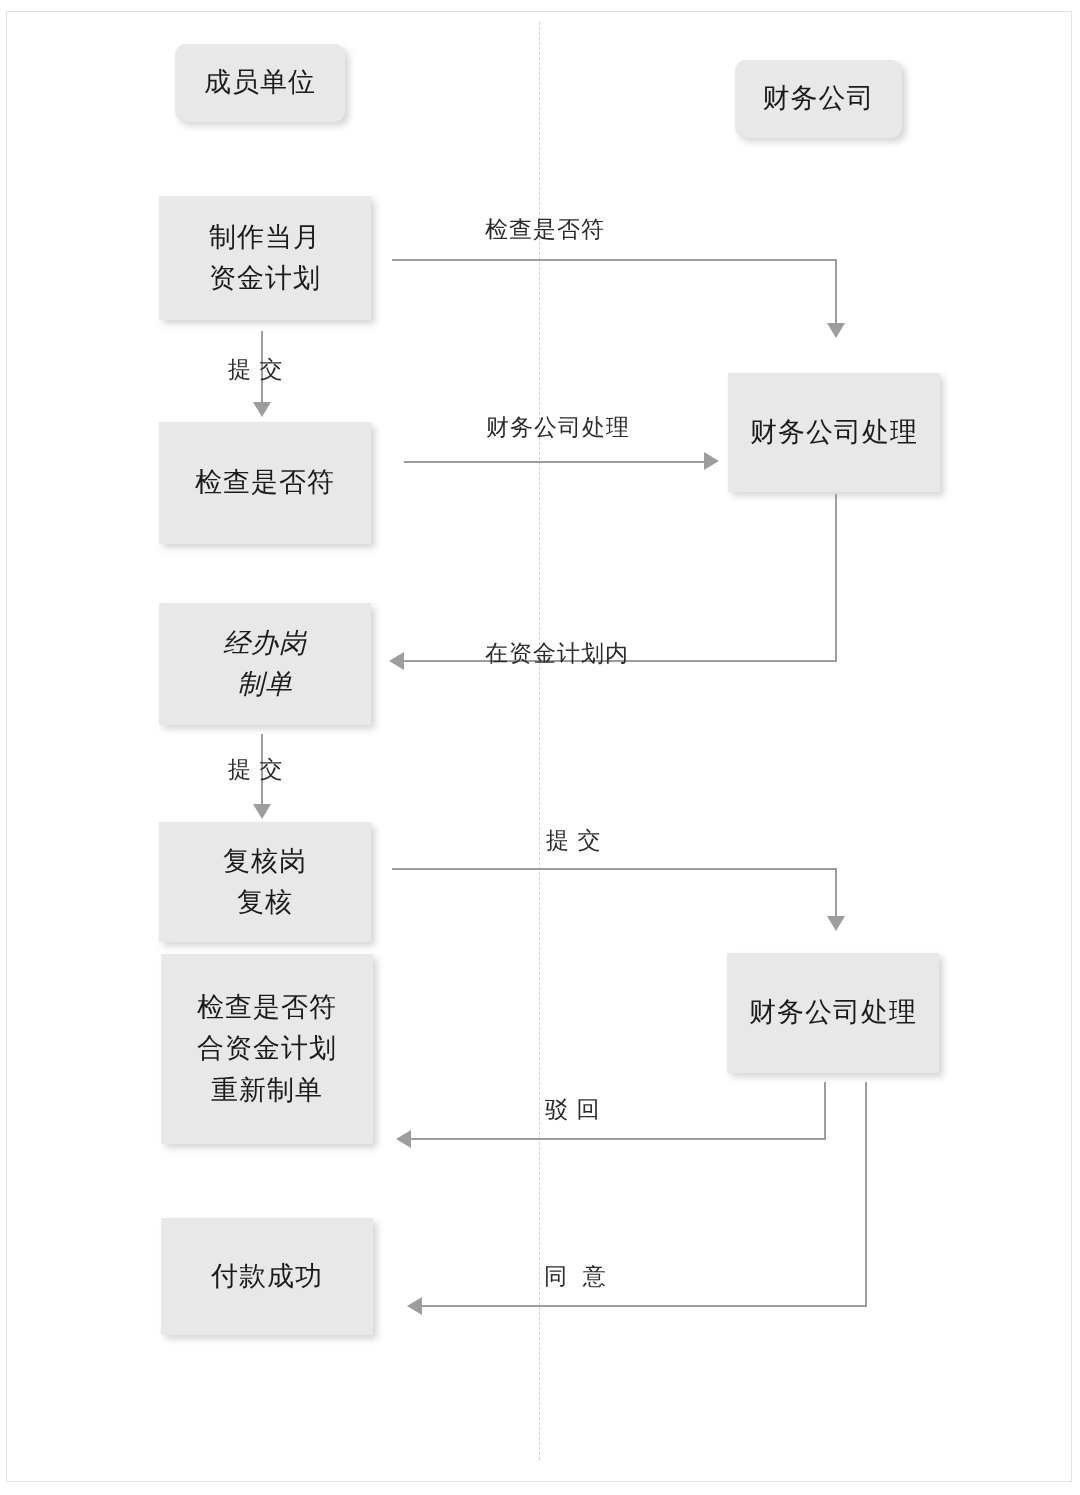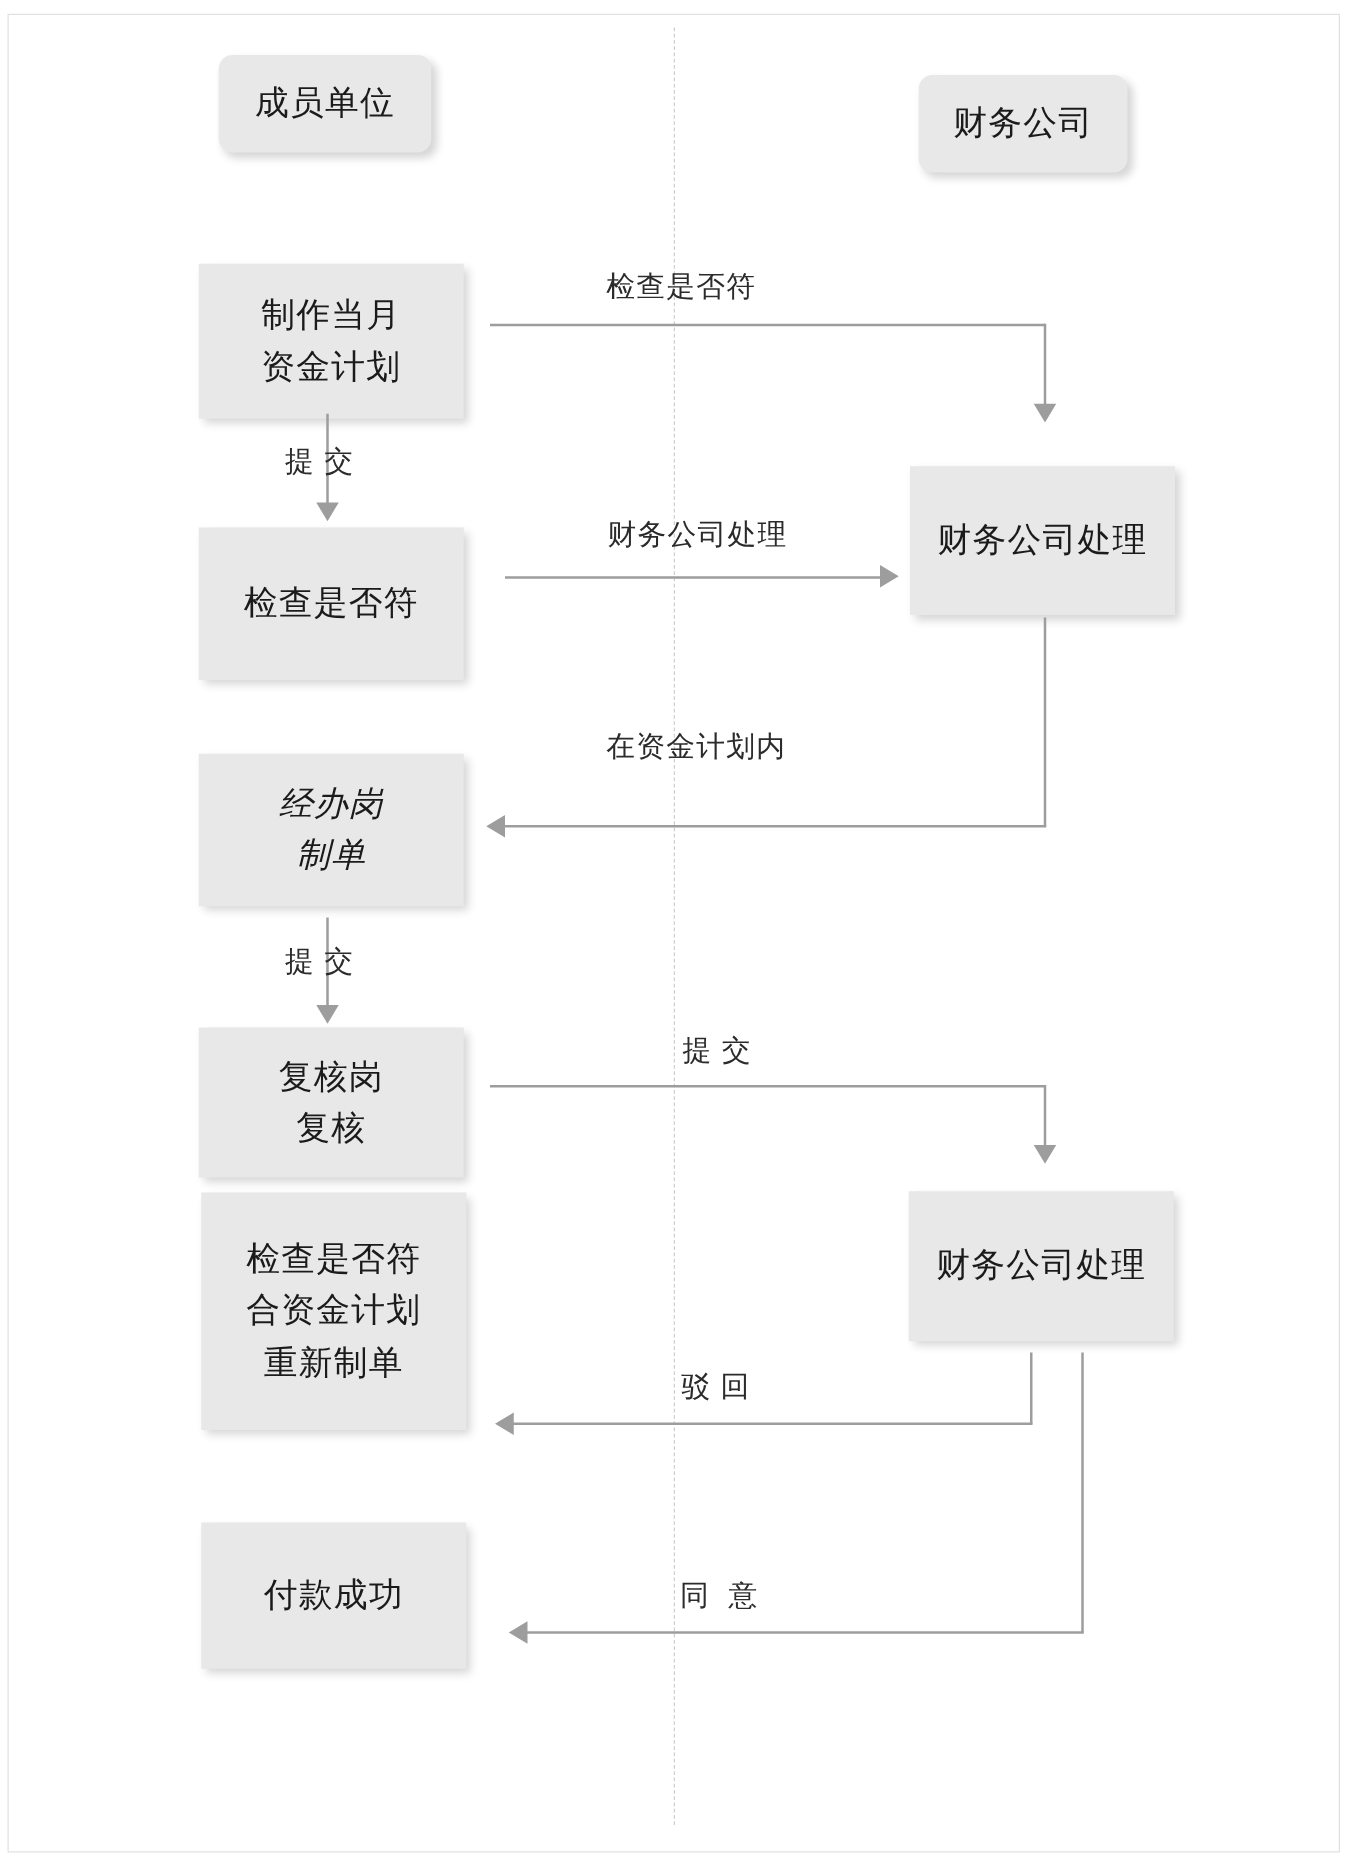--- a/index.html
+++ b/index.html
@@ -110,21 +110,21 @@
 <body>
 
 <div id="canvas">
   <div id="frame"></div>
   <div id="lane-divider"></div>
 
   <div class="node pill" style="left:175px; top:44px; width:170px; height:78px;">成员单位</div>
 
   <div class="node pill" style="left:735px; top:60px; width:167px; height:78px;">财务公司</div>
 
-  <div class="node" style="left:159px; top:196px; width:212px; height:124px;margin-top:15px;">制作当月
+  <div class="node" style="left:159px; top:196px; width:212px; height:124px;">制作当月
 资金计划</div>
 
   <div class="node" style="left:159px; top:422px; width:212px; height:122px;">检查是否符</div>
 
   <div class="node" style="left:159px; top:603px; width:212px; height:122px;font-style:italic;">经办岗
 制单</div>
 
   <div class="node" style="left:159px; top:822px; width:212px; height:120px;">复核岗
 复核</div>
 
@@ -147,21 +147,21 @@
   <div class="arrow-down" style="left:253px; top:402px;"></div>
   <div class="edge-label" style="left:228px; top:358px;">提  交</div>
 
   <div class="hline" style="left:404px; top:461px; width:302px;"></div>
   <div class="arrow-right" style="left:704px; top:452px;"></div>
   <div class="edge-label" style="left:486px; top:416px;">财务公司处理</div>
 
   <div class="vline" style="left:835px; top:494px; height:167px;"></div>
   <div class="hline" style="left:403px; top:660px; width:434px;"></div>
   <div class="arrow-left" style="left:389px; top:652px;"></div>
-  <div class="edge-label" style="left:485px; top:586px;">在资金计划内</div>
+  <div class="edge-label" style="left:485px; top:642px;">在资金计划内</div>
 
   <div class="vline" style="left:261px; top:734px; height:72px;"></div>
   <div class="arrow-down" style="left:253px; top:804px;"></div>
   <div class="edge-label" style="left:228px; top:758px;">提  交</div>
 
   <div class="hline" style="left:392px; top:868px; width:444px;"></div>
   <div class="vline" style="left:835px; top:868px; height:50px;"></div>
   <div class="arrow-down" style="left:827px; top:916px;"></div>
   <div class="edge-label" style="left:546px; top:829px;">提  交</div>
 

